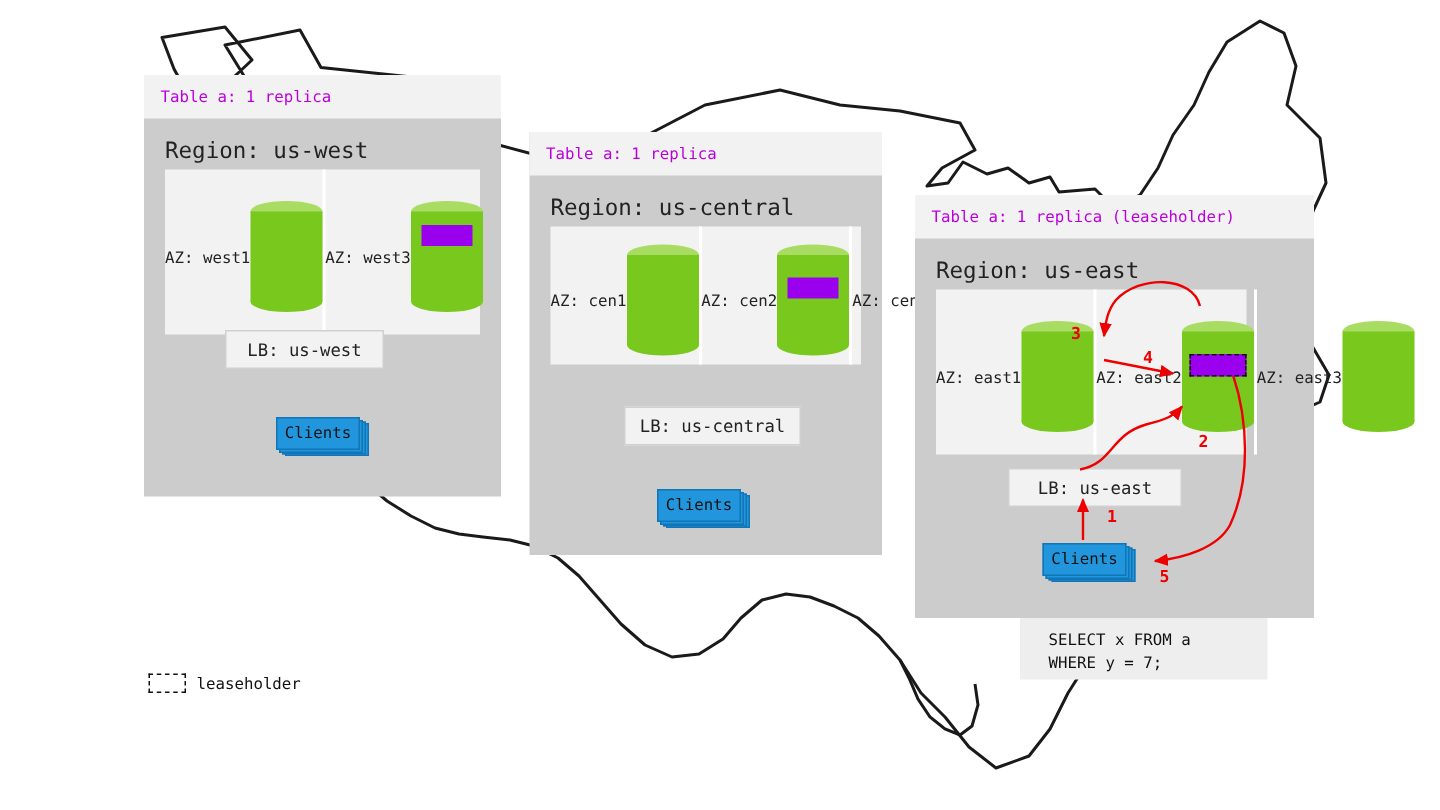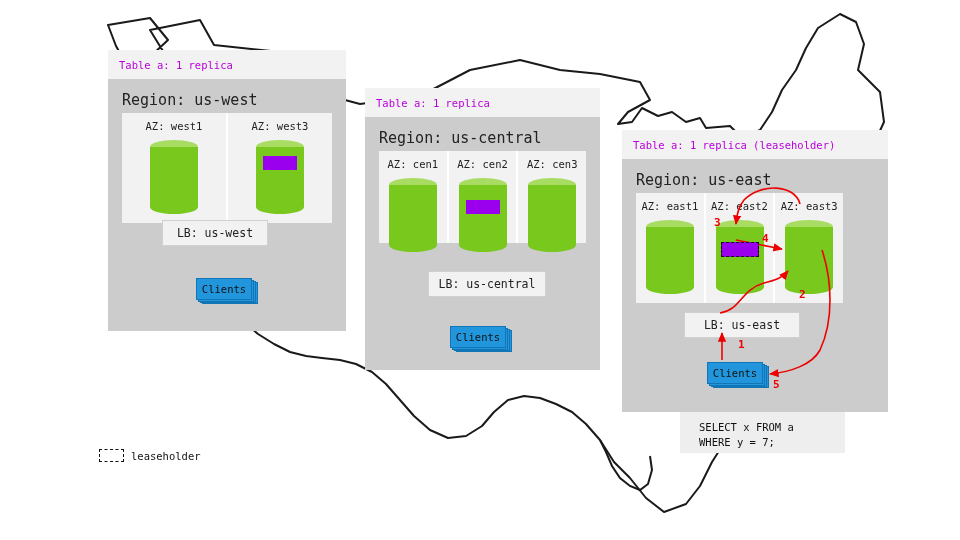--- a/index.html
+++ b/index.html
@@ -1,26 +1,26 @@
 <!DOCTYPE html>
 <html><head>
 <meta charset="utf-8">
 <style>
   html,body{margin:0;padding:0;background:#ffffff;}
   body{width:960px;height:540px;position:relative;overflow:hidden;
        font-family:"DejaVu Sans Mono","Liberation Mono",monospace;}
   #stage{position:absolute;left:0;top:0;width:960px;height:540px;}
   #usmap{position:absolute;left:0;top:0;width:960px;height:540px;}
-  .region-panel{position:absolute;background:#cccccc;margin-left:12px;}
+  .region-panel{position:absolute;background:#cccccc;}
   .panel-head{background:#f2f2f2;width:100%;box-sizing:border-box;
               display:flex;align-items:center;padding-left:11px;}
   .table-label{color:#bb00dd;font-size:10.5px;letter-spacing:0px;white-space:nowrap;}
   .region-title{font-size:15px;color:#222222;padding:12px 0 0 14px;white-space:nowrap;}
   .az-row{position:absolute;background:#f2f2f2;display:flex;}
-  .az-cell{position:relative;flex:1;display:flex;flex-direction:column;align-items:center;
+  .az-cell{position:relative;flex:1;display:flex;flex-direction:row;align-items:center;
            border-right:2px solid #ffffff;box-sizing:border-box;}
   .az-cell:last-child{border-right:none;}
   .az-label{font-size:10.5px;color:#222;margin-top:7px;white-space:nowrap;}
   .cyl{position:relative;margin-top:8px;}
   .cyl .body{position:absolute;left:0;top:7px;background:#78c81e;}
   .cyl .top{position:absolute;left:0;top:0;background:#a9dc63;border-radius:50%;}
   .cyl .bot{position:absolute;left:0;background:#78c81e;border-radius:50%;}
   .replica{position:absolute;background:#9a00ee;z-index:4;}
   .replica.lease{border:1.6px dashed #111111;box-sizing:border-box;}
   .lb-box{position:absolute;background:#f2f2f2;border:1px solid #d0d0d0;

